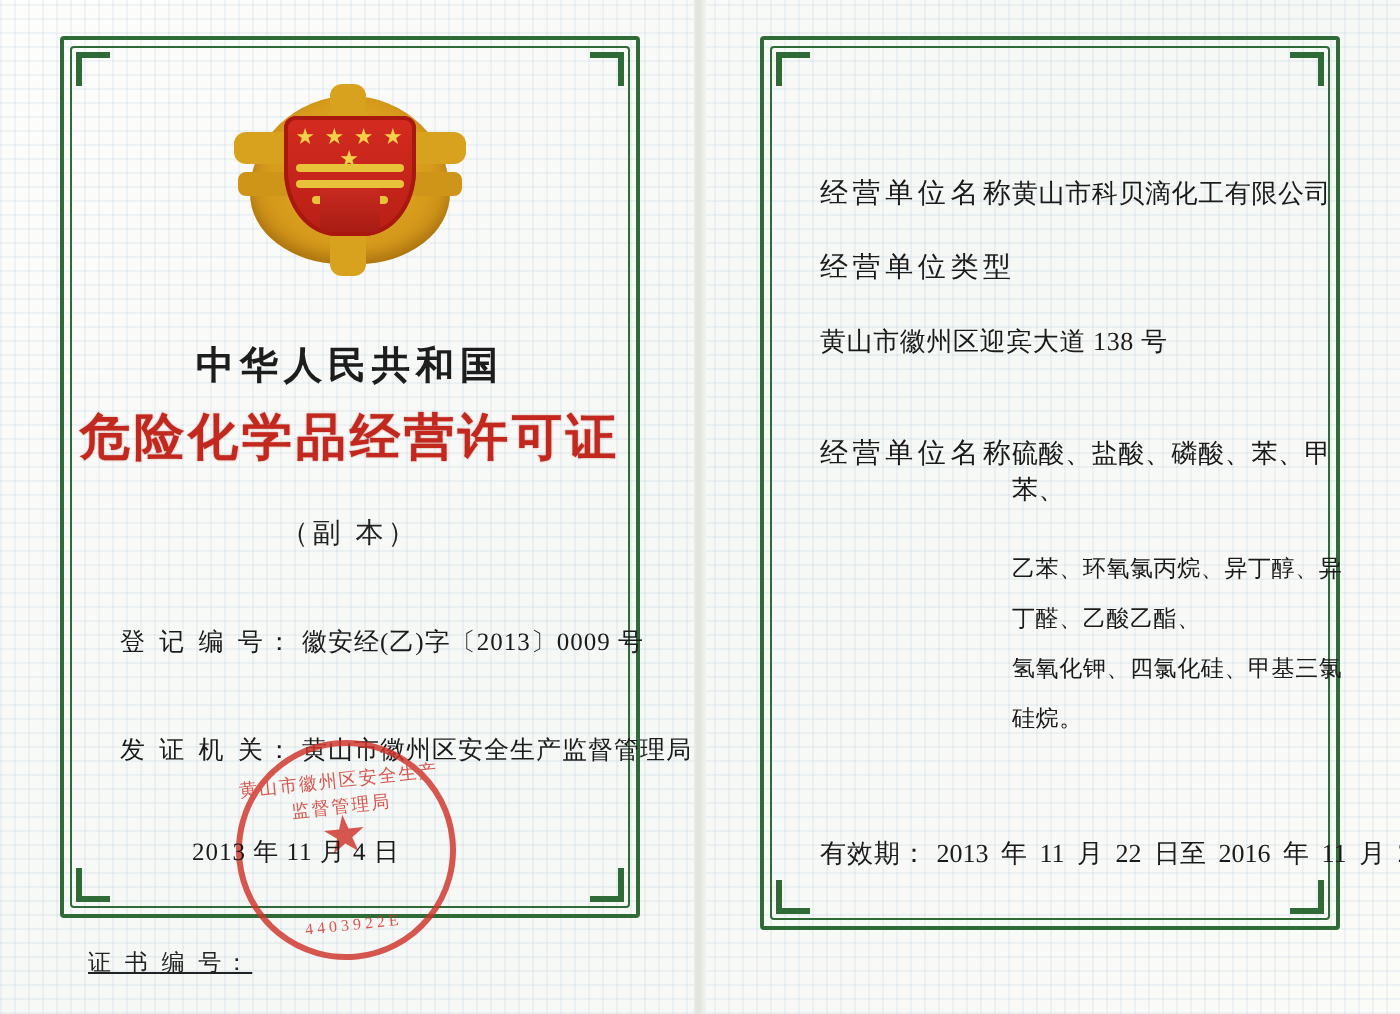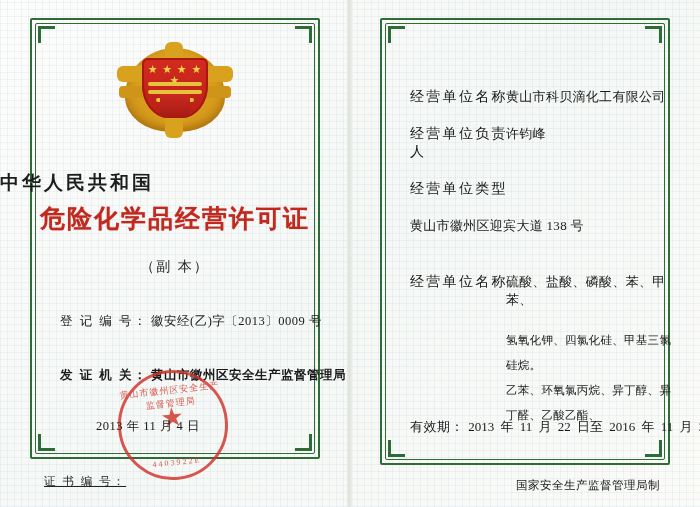--- a/index.html
+++ b/index.html
@@ -161,21 +161,21 @@
     background: linear-gradient(180deg, #c92a20 0%, #a81c13 100%);
     border-radius: 2px;
   }
 
   
   .cn-title {
     position: absolute;
     top: 170px;
     left: 0;
     width: 350px;
-    text-align: left;
+    text-align: center;
     font-size: 19px;
     font-weight: bold;
     letter-spacing: 3px;
     color: #1d1d1d;
   }
   .main-title {
     position: absolute;
     top: 202px;
     left: 0;
     width: 350px;
@@ -205,21 +205,21 @@
     white-space: nowrap;
   }
   .field-line .lbl {
     letter-spacing: 2px;
   }
   .field-line .val {
     letter-spacing: 0.5px;
     text-align: right;
   }
   .reg-no  { top: 313px; }
-  .issuer  { top: 367px; font-weight: bold; }
+  .issuer  { top: 367px; }
   .issue-date { top: 418px; left: 96px; }
 
   
   .seal {
     position: absolute;
     top: 370px;
     left: 118px;
     width: 104px;
     height: 104px;
     border: 3px solid #d0342b;
@@ -379,50 +379,45 @@
     <div class="corner tr"></div>
     <div class="corner bl"></div>
     <div class="corner br"></div>
 
     <div class="rows">
       <div class="row">
         <span class="lbl">经营单位名称</span>
         <span class="val">黄山市科贝滴化工有限公司</span>
       </div>
       <div class="row">
-        <span class="lbl">经营单位负责人</span>
-        <span class="val">许钧峰</span>
-      </div>
-      <div class="row">
         <span class="lbl">经营单位类型</span>
       </div>
       <div class="row">
         <span class="val">黄山市徽州区迎宾大道 138 号</span>
       </div>
       <div class="row">
       </div>
       <div class="row">
         <span class="lbl">经营单位名称</span>
         <span class="val">硫酸、盐酸、磷酸、苯、甲苯、</span>
       </div>
+      <div class="scope-extra">乙苯、环氧氯丙烷、异丁醇、异丁醛、乙酸乙酯、</div>
       <div class="scope-extra">氢氧化钾、四氯化硅、甲基三氯硅烷。</div>
-      <div class="scope-extra">乙苯、环氧氯丙烷、异丁醇、异丁醛、乙酸乙酯、</div>
     </div>
 
     <div class="valid">
       <span class="lbl">有效期：</span>
       <span class="seg">2013</span>
       <span class="unit">年</span>
       <span class="seg">11</span>
       <span class="unit">月</span>
       <span class="seg">22</span>
       <span class="unit">日至</span>
       <span class="seg">2016</span>
       <span class="unit">年</span>
       <span class="seg">11</span>
       <span class="unit">月</span>
       <span class="seg">21</span>
       <span class="unit">日</span>
     </div>
 
-    <div class="issuer-org">国家安全生产监督管理局制</div>
   </div>
 </div>
 
 </body></html>

